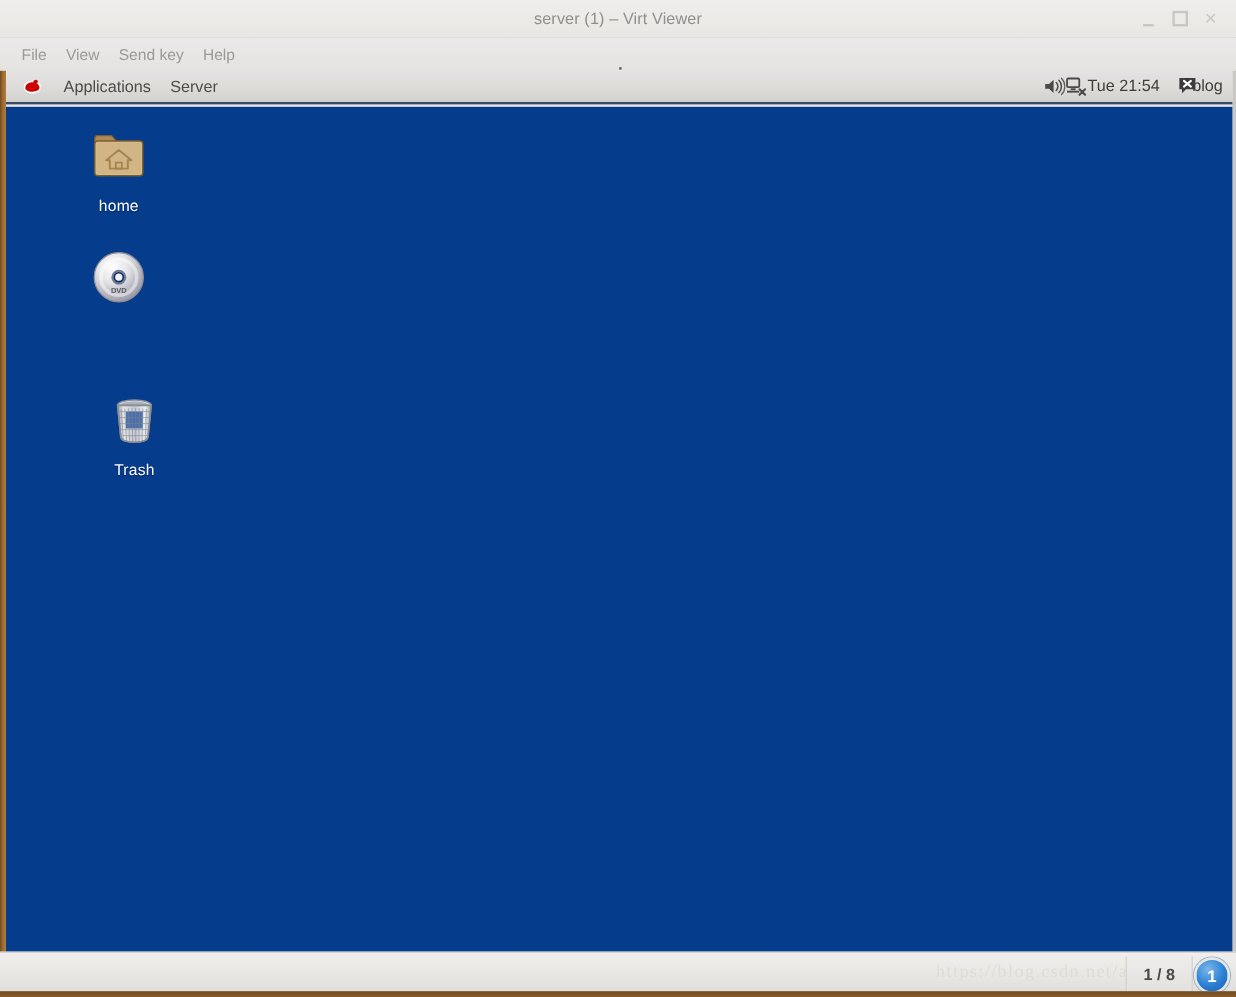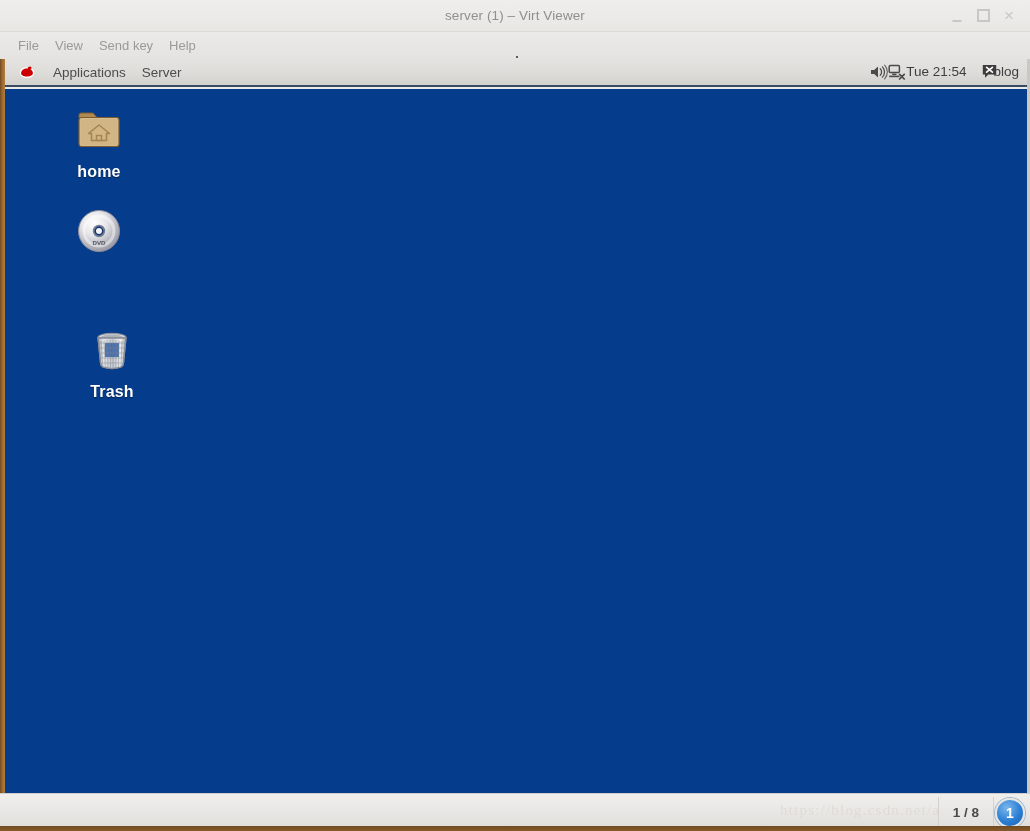--- a/index.html
+++ b/index.html
@@ -184,29 +184,28 @@
   }
   .desk-icon .glyph {
     width: 48px;
     height: 48px;
     display: flex;
     align-items: center;
     justify-content: center;
   }
   .desk-icon .label {
     margin-top: 6px;
-    font-size: 16px;
+    font-size: 13px;
     color: #ffffff;
     text-align: center;
     line-height: 21px;
     font-family: "Liberation Sans", sans-serif;
     text-shadow: 0 1px 1px rgba(0,0,0,.45);
     letter-spacing: .2px;
     max-width: 118px;
-    font-weight: bold;
   }
   #icon-home  { left: 39px; top: 18px; }
   #icon-dvd   { left: 39px; top: 118px; }
   #icon-trash { left: 52px; top: 238px; }
 
   
   .statusbar {
     position: absolute;
     left: 0; top: 793px;
     width: 1030px;

